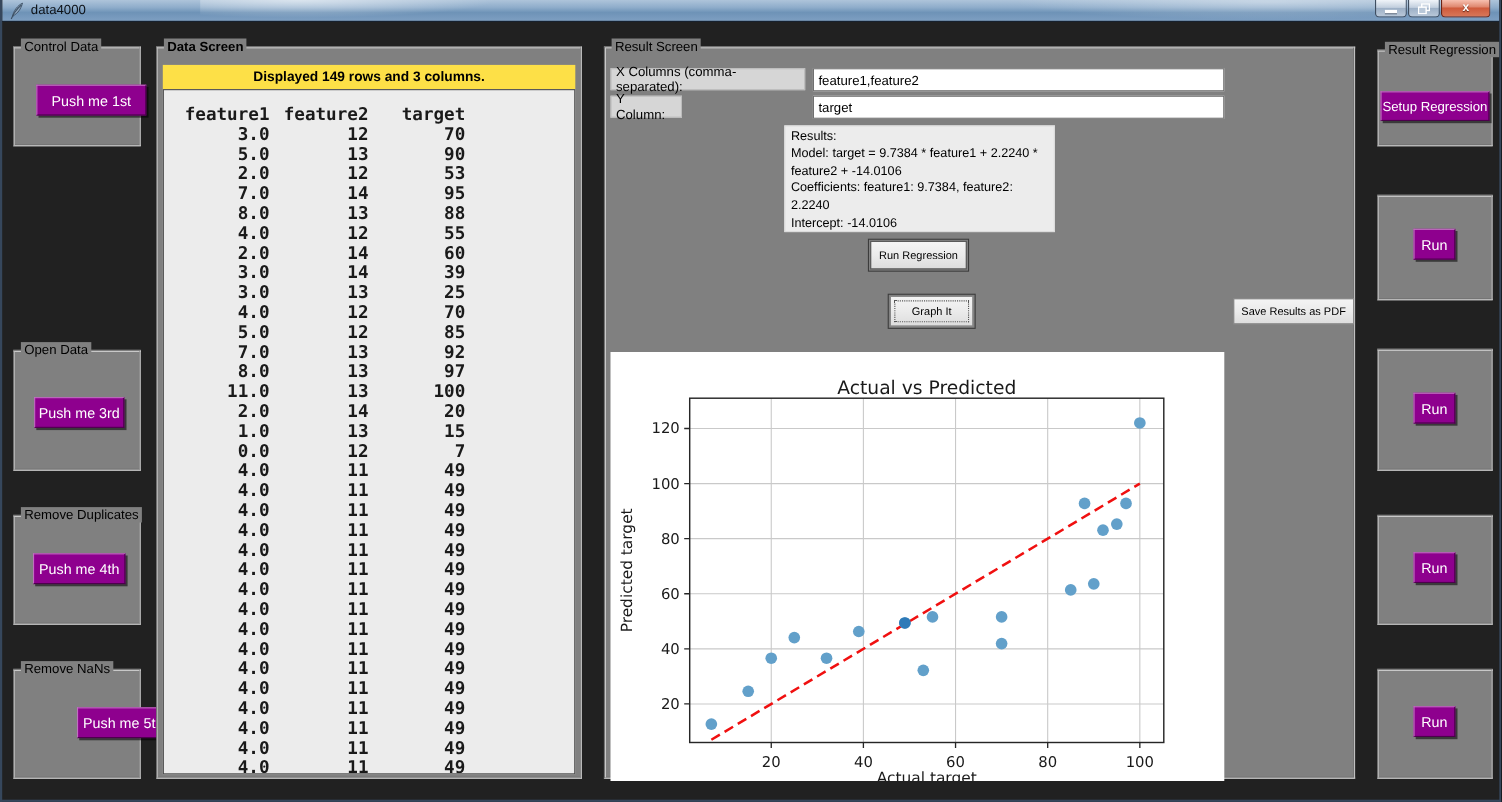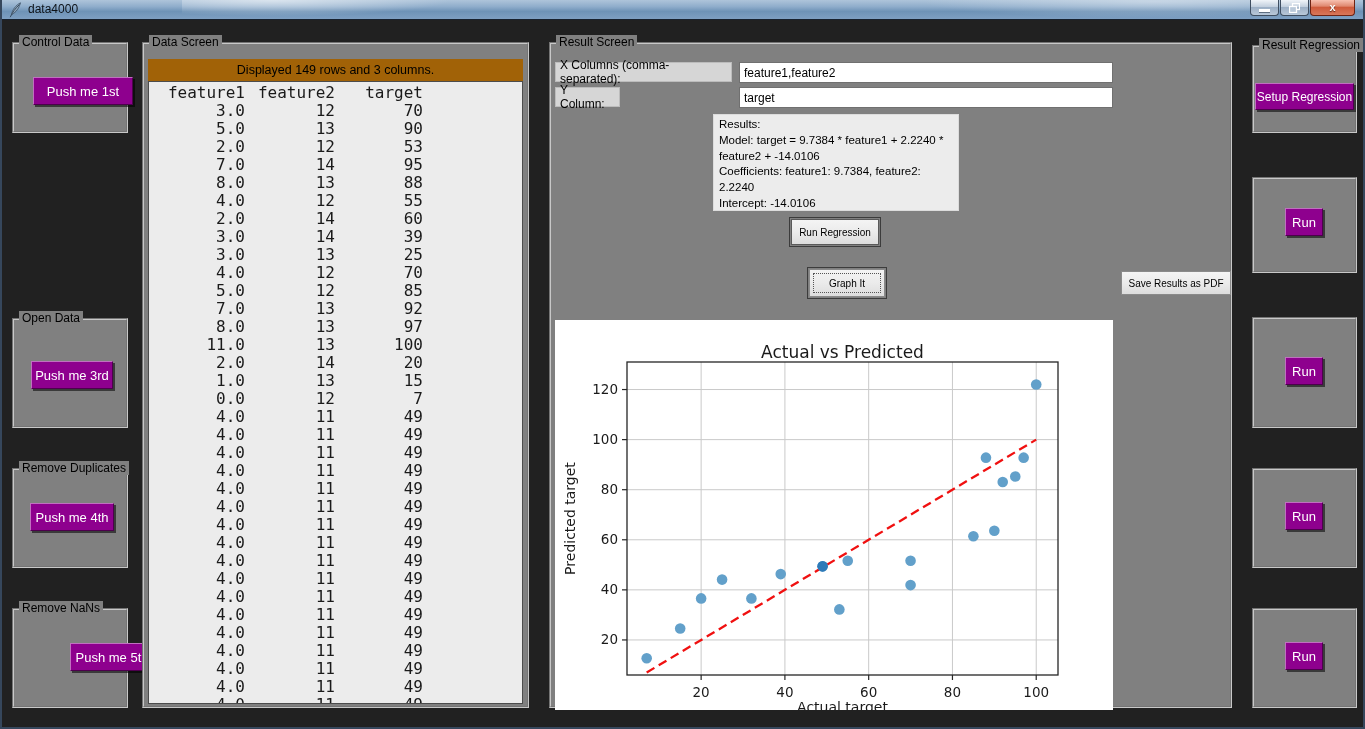--- a/index.html
+++ b/index.html
@@ -31,25 +31,25 @@
   .glyph-min{display:block;width:11px;height:3px;background:#fff;box-shadow:0 1px 0 rgba(40,55,75,.6);margin-top:5px;}
   .glyph-x{font-size:11px;font-weight:bold;color:#fff;text-shadow:0 1px 1px rgba(60,20,10,.8);line-height:1;}
   
   .group{position:absolute;background:#808080;border:2px groove #c8c8c8;}
   .group-label{position:absolute;top:-9px;left:5px;background:#808080;padding:0 3px;
     font-size:12px;color:#000;white-space:nowrap;line-height:14px;}
   .pushbtn{position:absolute;border:1px solid #4d004d;border-top-color:#c070c0;border-left-color:#c070c0;
     color:#fff;font-size:13px;display:flex;align-items:center;justify-content:center;
     box-shadow:2px 2px 0 rgba(0,0,0,.55);cursor:default;white-space:nowrap;}
   
-  .ds-status{position:absolute;left:4px;top:15px;width:375px;height:22px;background:#a16207;
+  .ds-status{position:absolute;left:4px;top:15px;width:375px;height:22px;background:#fde047;
     color:#000;font-size:12.5px;display:flex;align-items:center;justify-content:center;}
   .ds-text{position:absolute;left:4px;top:37px;width:375px;height:623px;background:#ececec;
     border:1px solid #4c4c4c;overflow:hidden;
-    font-family:"DejaVu Sans Mono",monospace;font-size:16px;line-height:18px;color:#1a1a1a;padding-top:2px;}
+    font-family:"DejaVu Sans Mono",monospace;font-size:16px;line-height:18px;color:#1a1a1a;padding-top:13px;}
   .trow{display:flex;height:18px;}
   .tcell{text-align:right;}
   .tcell.c1{width:96px;}
   .tcell.c2{width:90px;}
   .tcell.c3{width:88px;}
   
   .fieldlabel{position:absolute;background:#d6d6d6;color:#000;font-size:12px;height:20px;
     display:flex;align-items:center;padding:0 4px;border:1px solid #bcbcbc;}
   .textinput{position:absolute;background:#fff;border:1px solid #707070;height:21px;
     font-family:"Liberation Sans",sans-serif;font-size:12px;color:#000;padding:0 4px;}
@@ -102,21 +102,21 @@
   </div>
   <div class="group" style="left:10px;top:468px;width:116px;height:100px;">
     <span class="group-label">Remove Duplicates</span>
     <div class="pushbtn" style="left: 16px; top: 33px; width: 84px; height: 28px; background: rgb(142, 0, 142);">Push me 4th</div>
   </div>
   <div class="group" style="left:10px;top:608px;width:116px;height:100px;">
     <span class="group-label">Remove NaNs</span>
     <div class="pushbtn" style="left: 16px; top: 33px; width: 84px; height: 28px; background: rgb(142, 0, 142); margin-left: 40px;">Push me 5th</div>
   </div>
 
-  <div class="group" style="left:140px;top:42px;width:387px;height:666px;">
+  <div class="group" style="left:140px;top:42px;width:387px;height:666px;font-weight:bold;">
     <span class="group-label">Data Screen</span>
     <div class="ds-status">Displayed 149 rows and 3 columns.</div>
     <div class="ds-text" id="data-table">
         <div class="trow">
           <div class="tcell c1">feature1</div>
           <div class="tcell c2">feature2</div>
           <div class="tcell c3">target</div>
         </div>
         <div class="trow">
           <div class="tcell c1">3.0</div>

